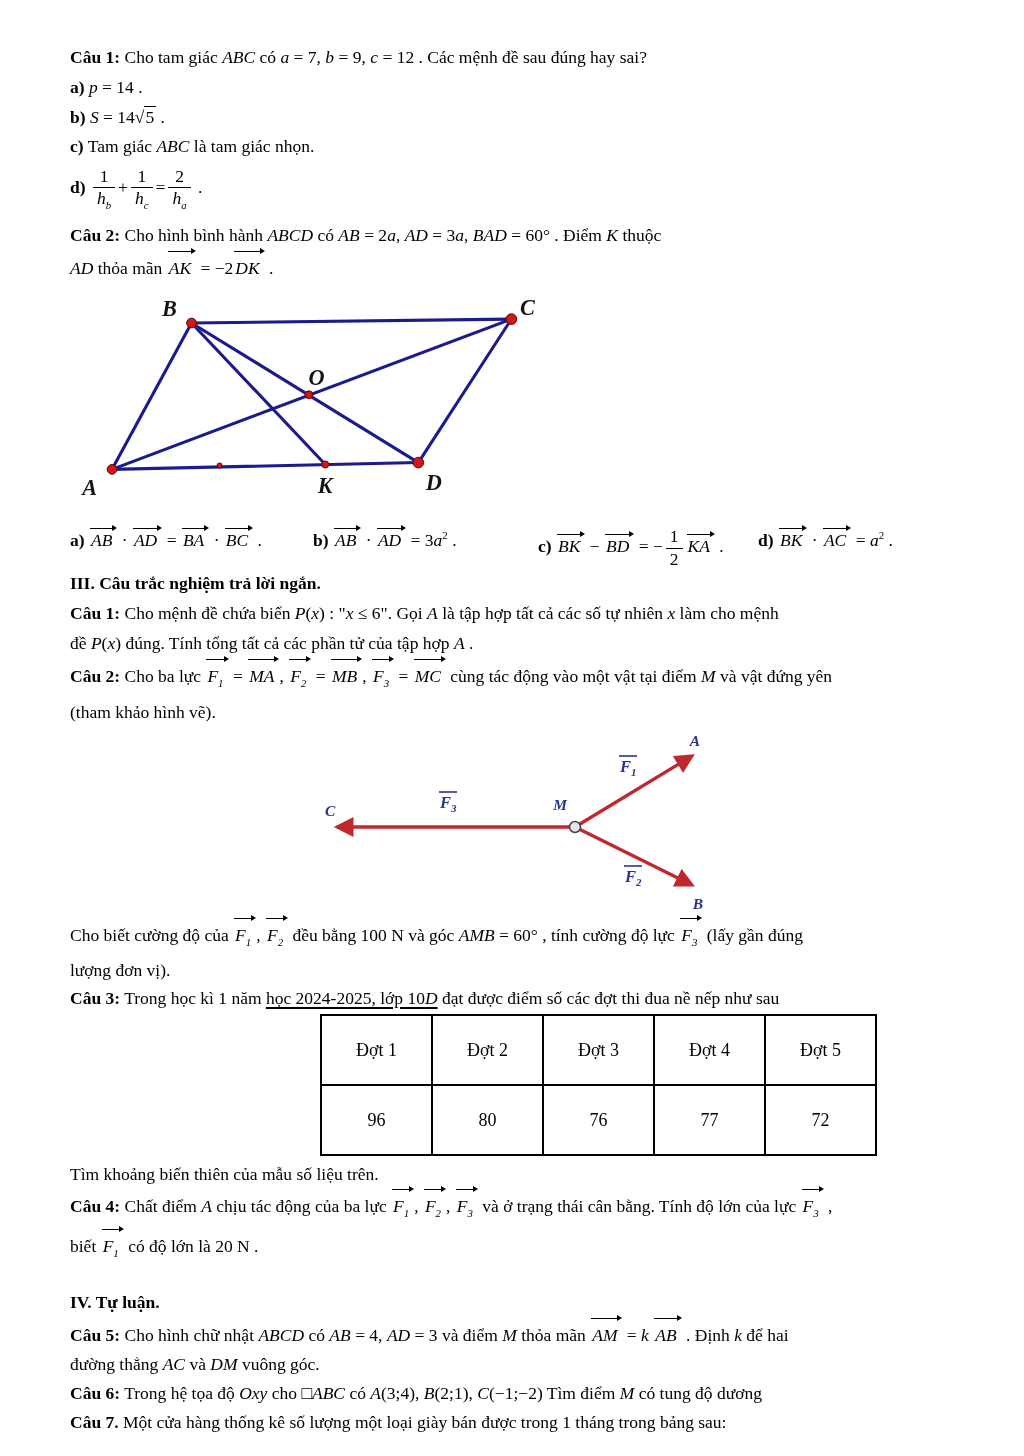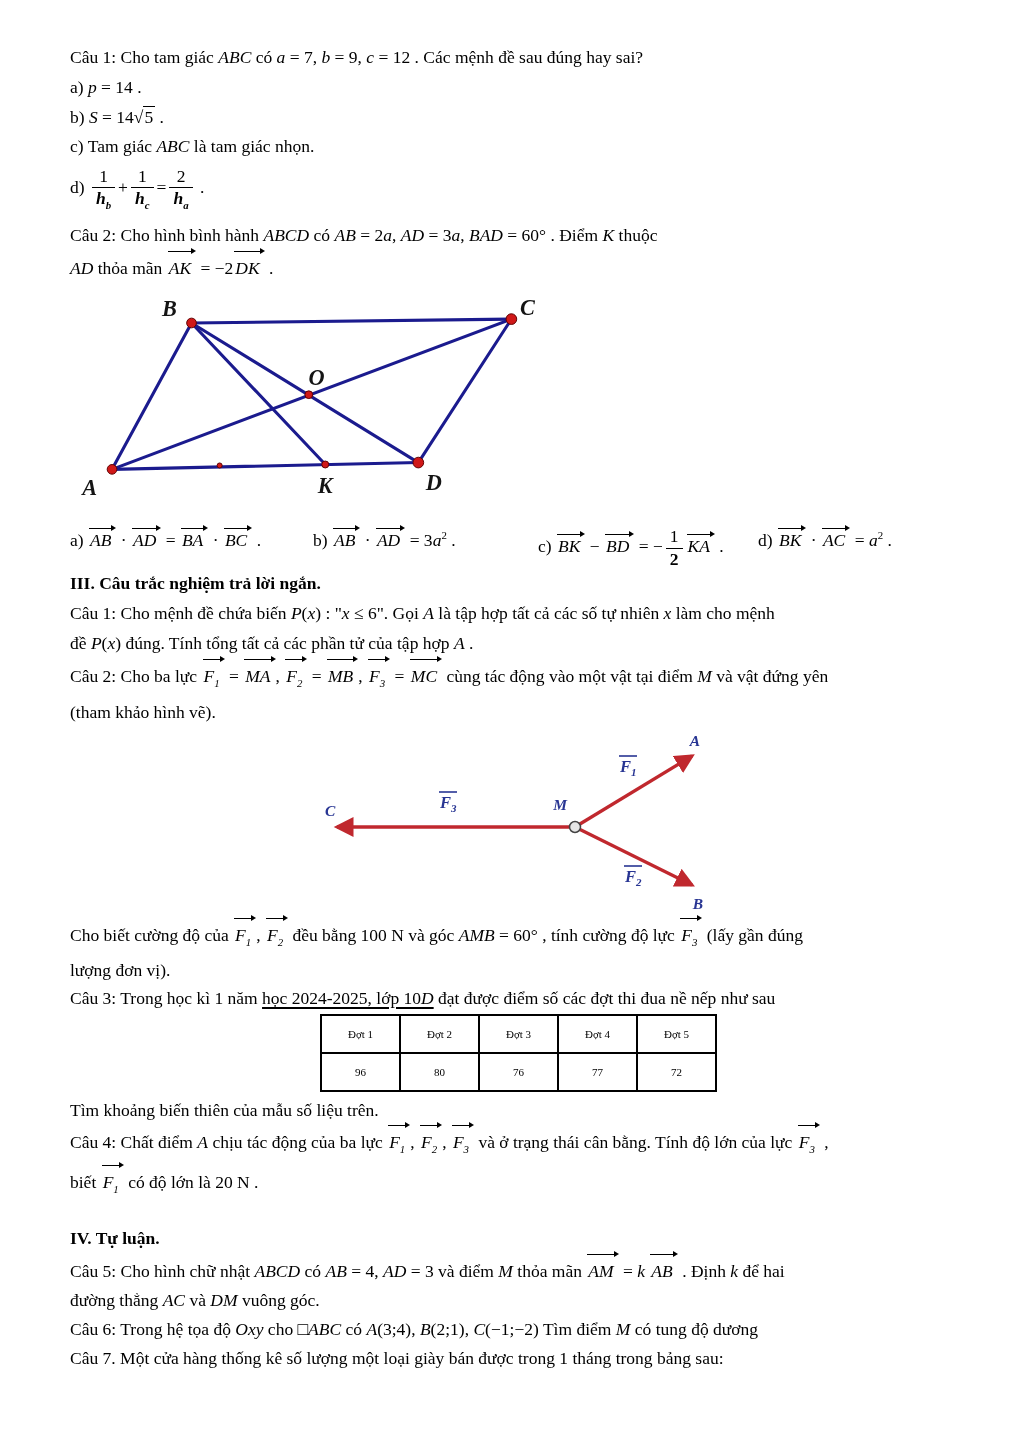--- a/index.html
+++ b/index.html
@@ -4,53 +4,53 @@
 <style>
   html,body { margin:0; padding:0; }
   body {
     width:1024px; height:1456px; background:#ffffff; color:#000;
     font-family:"Liberation Serif", serif; font-size:17.5px;
     -webkit-font-smoothing:antialiased; overflow:hidden;
   }
   .page { padding:42px 56px 0 70px; position:relative; }
   p.ln { margin:0; line-height:28px; white-space:nowrap; }
   p.ln.tall { line-height:30px; }
-  b { font-weight:normal; }
+  b { font-weight:bold; }
   i { font-style:italic; }
   sub { font-size:0.62em; font-style:italic; }
   sup { font-size:0.62em; }
   u { text-decoration:underline; text-decoration-thickness:1.6px; text-underline-offset:3px; }
 
   
   .vec { position:relative; display:inline-block; font-style:italic; padding:3px 4px 0 1px; margin:0 1px; }
   .vec::before { content:""; position:absolute; left:0; right:4px; top:1px; border-top:1.4px solid #000; }
   .vec::after { content:""; position:absolute; right:-1px; top:-2px; width:0; height:0;
                 border-top:3px solid transparent; border-bottom:3px solid transparent; border-left:5px solid #000; }
   .vec sub { font-style:italic; }
 
   
   .frac { display:inline-block; vertical-align:middle; text-align:center; line-height:1.12; margin:0 3px; }
   .frac .num { display:block; padding:0 4px 1px 4px; border-bottom:1.4px solid #000; }
-  .frac .den { display:block; padding:1px 4px 0 4px;font-weight:bold; }
+  .frac .den { display:block; padding:1px 4px 0 4px; }
 
   
   .sqrt { white-space:nowrap; }
   .sqrt .rad { border-top:1.5px solid #000; padding:0 2px 0 1px; }
 
   .dblock { margin:0; }
   .stmt-row { position:relative; height:56px; margin-top:0; }
   .stmt-row .stmt { position:absolute; top:15px; white-space:nowrap; }
   .stmt-a { left:0; } .stmt-b { left:243px; } .stmt-c { left:468px; } .stmt-d { left:688px; }
 
   .diagram1-wrap { margin:8px 0 0 6px; width:485px; height:221px; }
   .force-wrap { margin:6px 0 0 245px; width:400px; height:185px; }
 
   table.score { border-collapse:collapse; margin:2px 0 0 250px; }
   table.score td { border:2.6px solid #000; width:77px; height:36px; text-align:center;
-                   font-size:11px; padding:0; }
+                   font-size:18px; padding:16px; }
 
   .heading { font-weight:bold; }
   svg text { font-family:"Liberation Serif", serif; }
   .pt-label { font-weight:bold; font-style:italic; font-size:23px; fill:#141414; }
   .fd-label { font-weight:bold; font-style:italic; font-size:15.5px; fill:#283593; }
   .fd-flabel { font-weight:bold; font-style:italic; font-size:16.5px; fill:#283593; }
   .fd-fidx { font-size:11px; }
 </style>
 </head>
 <body>

